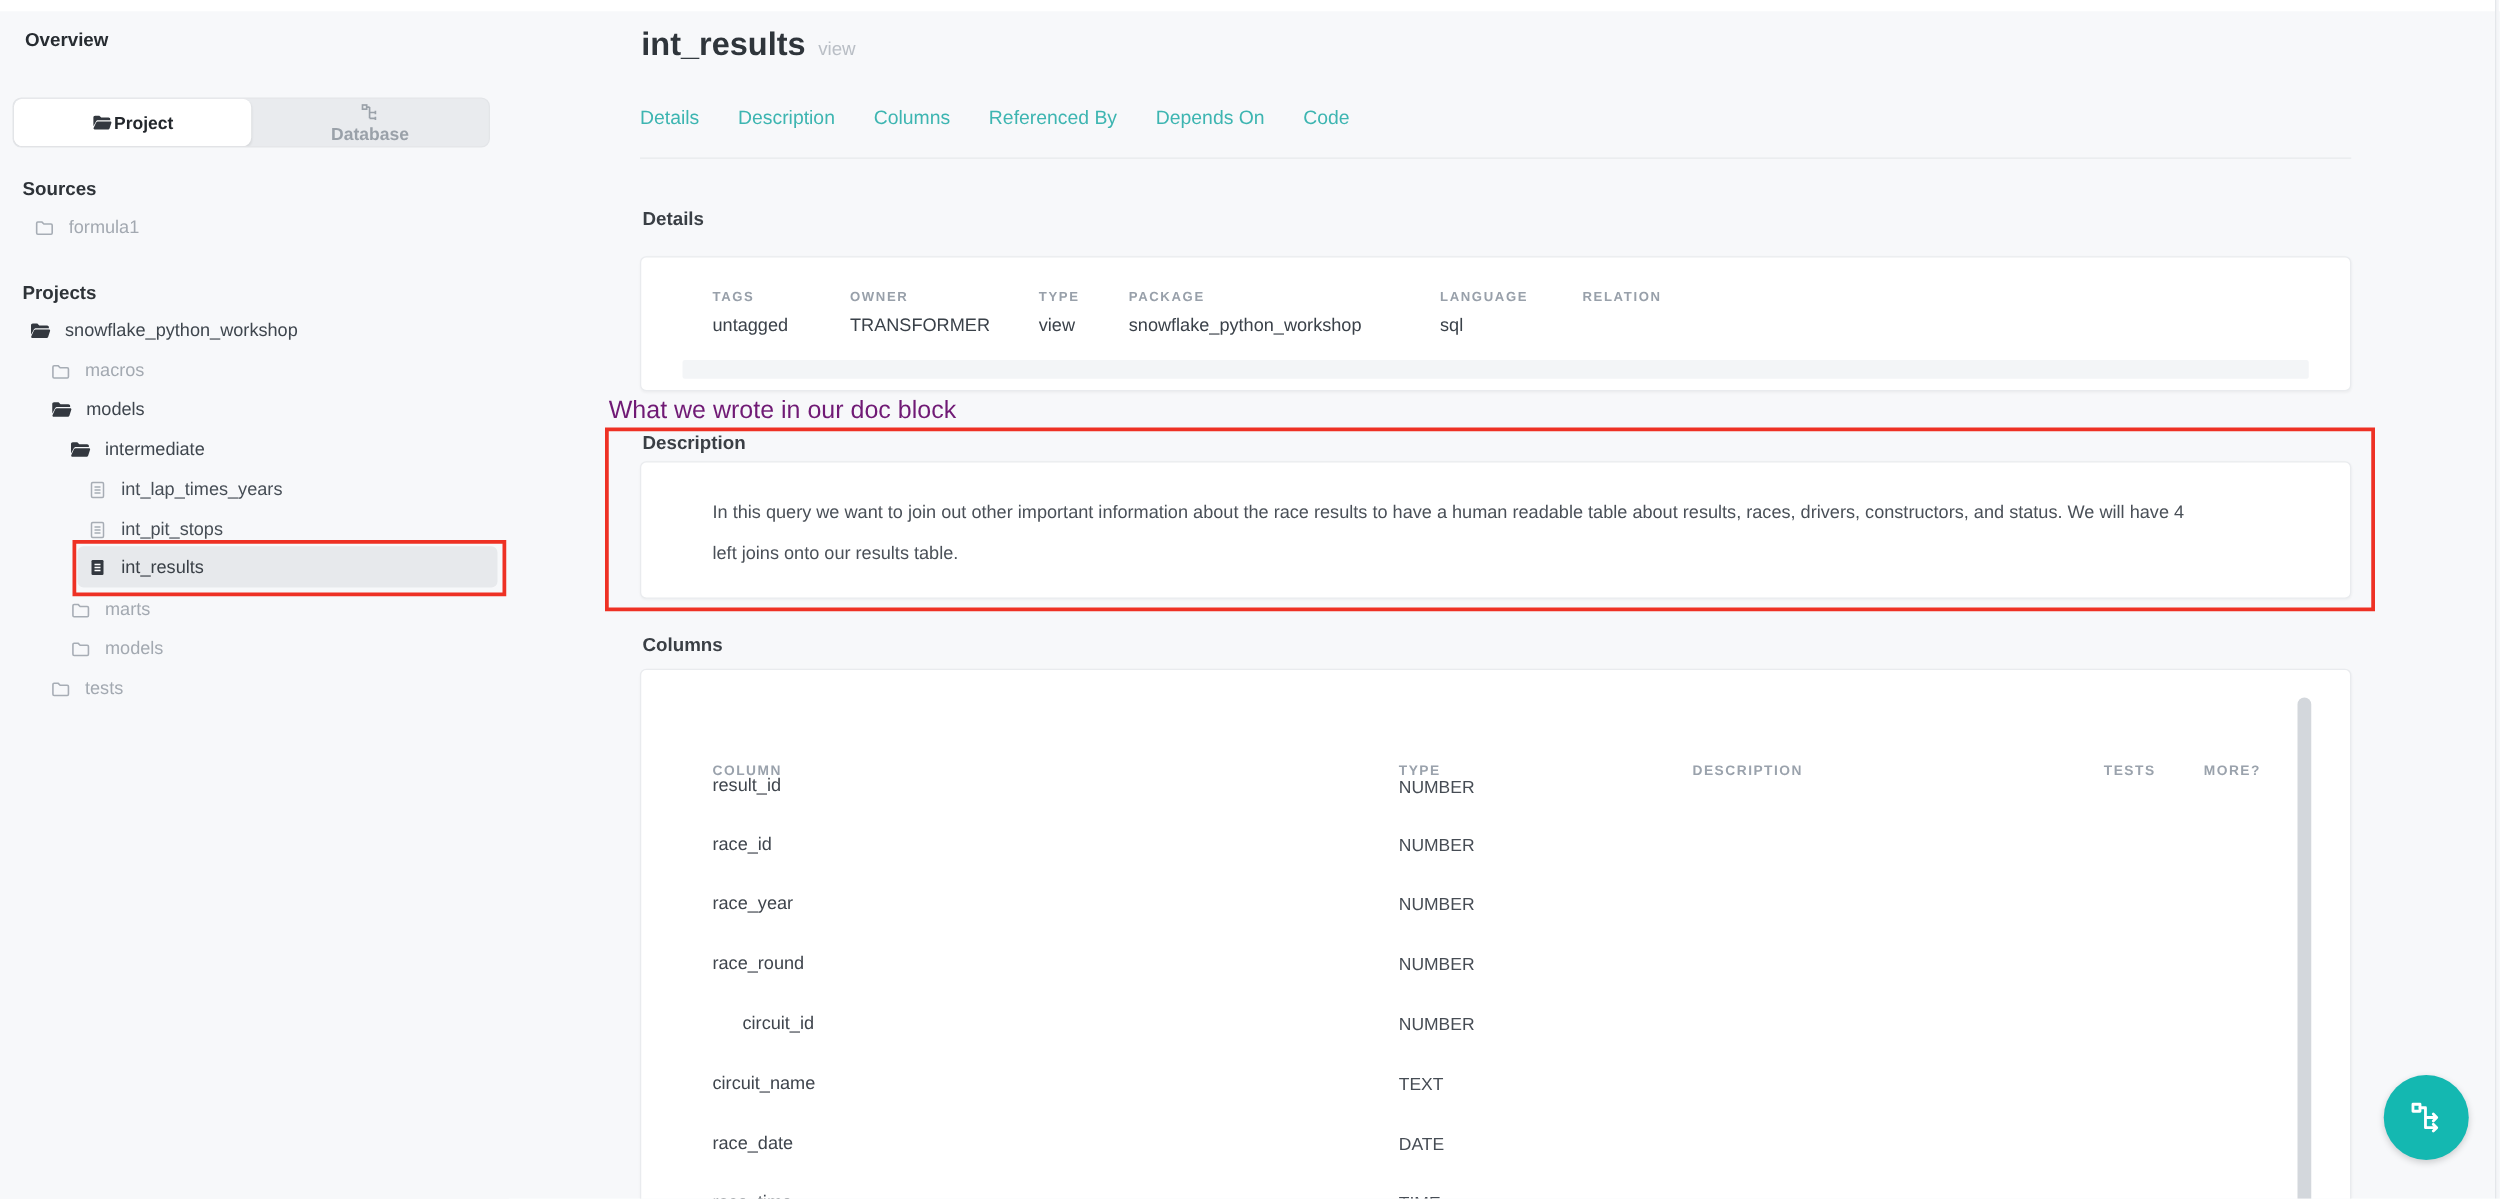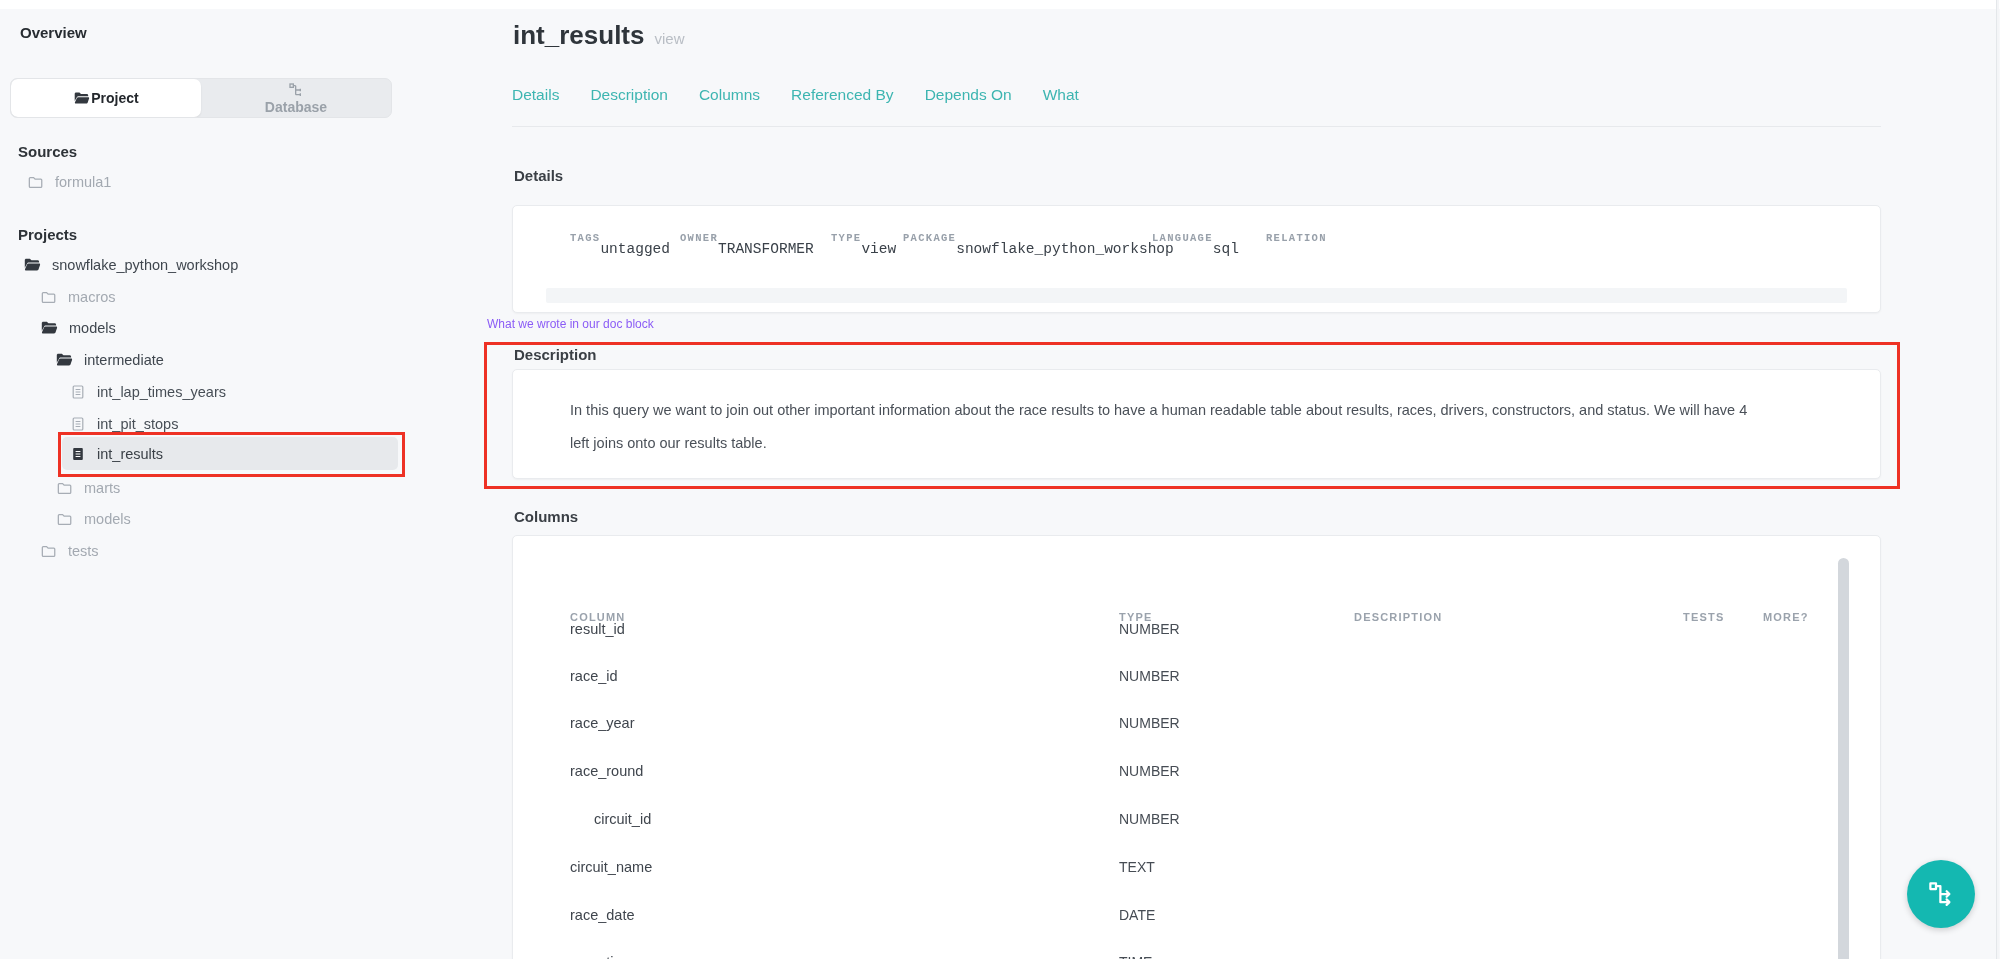--- a/index.html
+++ b/index.html
@@ -36,28 +36,28 @@
   .page-title .subtitle { font-size:15px; font-weight:normal; color:#b9bec5; margin-left:10px; }
   .tabbar { position:absolute; left:512px; top:86px; width:1369px; height:41px; display:flex; gap:31px; align-items:flex-start; border-bottom:1px solid #e7e9ec; }
   .tabbar a { color:#3db5b1; font-size:15.5px; text-decoration:none; cursor:pointer; }
 
   .section-heading { position:absolute; font-size:15px; font-weight:bold; color:#3a3f45; }
   .card { position:absolute; left:512px; width:1369px; background:#ffffff; border:1px solid #e9ebee; border-radius:5px; box-shadow:0 1px 2px rgba(0,0,0,.04); }
 
   
   .details-card { top:205px; height:108px; }
   .details-fields { display:flex; padding:26px 0 0 57px; }
-  .dfield { display:flex; flex-direction:row;font-family:Liberation Mono, monospace; }
+  .dfield { display:flex; flex-direction:column; }
   .dfield .dlabel { font-size:10.5px; letter-spacing:1.3px; color:#98a0aa; font-weight:bold; }
   .dfield .dvalue { font-size:14.5px; color:#3a4149; margin-top:9px; white-space:nowrap; }
   .w-tags{width:110px;} .w-owner{width:151px;} .w-type{width:72px;} .w-package{width:249px;} .w-language{width:114px;} .w-relation{flex:1;}
   .details-footer { position:absolute; left:33px; right:33px; bottom:9px; height:15px; background:#f3f5f7; border-radius:2px; }
 
   
-  .annotation-text { position:absolute; left:487px; top:317px; font-size:12px; color:#8b5cf6; }
+  .annotation-text { position:absolute; left:487px; top:317px; font-size:20px; color:#701a75; }
   .red-box-main { position:absolute; left:484px; top:342px; width:1416px; height:147px; border:3px solid #ee3124; pointer-events:none; }
 
   
   .desc-card { top:369px; height:110px; }
   .desc-text { padding:24px 60px 0 57px; max-width:1300px; font-size:14.5px; line-height:33px; color:#4a5058; }
 
   
   .columns-card { top:535px; height:450px; overflow:hidden; }
   .th { position:absolute; font-size:11px; letter-spacing:1.2px; color:#9aa2ac; font-weight:bold; top:75px;text-align:center; }
   .cell-name { position:absolute; left:57px; font-size:14.5px; color:#3f454d; }
@@ -210,21 +210,21 @@
   <div class="page-title">
     <span>int_results</span><span class="subtitle">view</span>
   </div>
 
   <div class="tabbar">
     <a>Details</a>
     <a>Description</a>
     <a>Columns</a>
     <a>Referenced By</a>
     <a>Depends On</a>
-    <a>What</a>
+    <a>Code</a>
   </div>
 
   <div class="section-heading" style="left:514px; top:167px;">Details</div>
   <div class="card details-card">
     <div class="details-fields">
       <div class="dfield w-tags">
         <span class="dlabel">TAGS</span>
         <span class="dvalue">untagged</span>
       </div>
       <div class="dfield w-owner">

